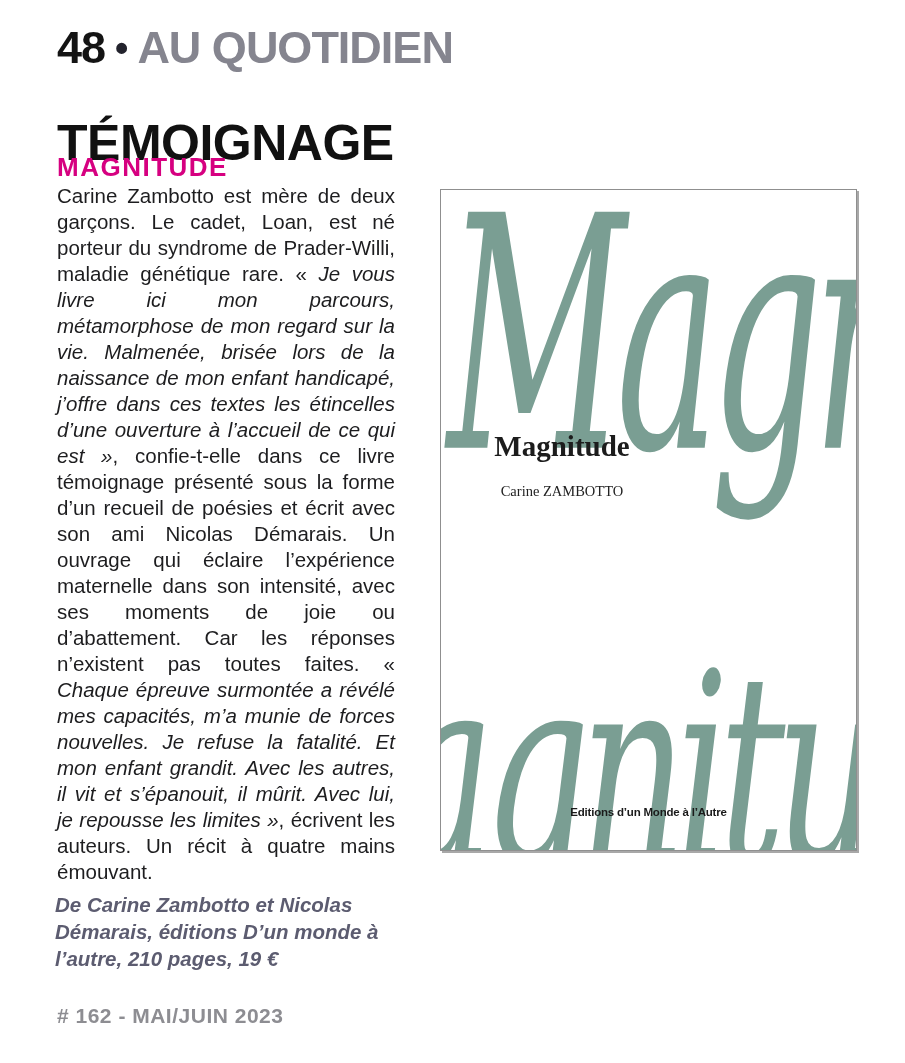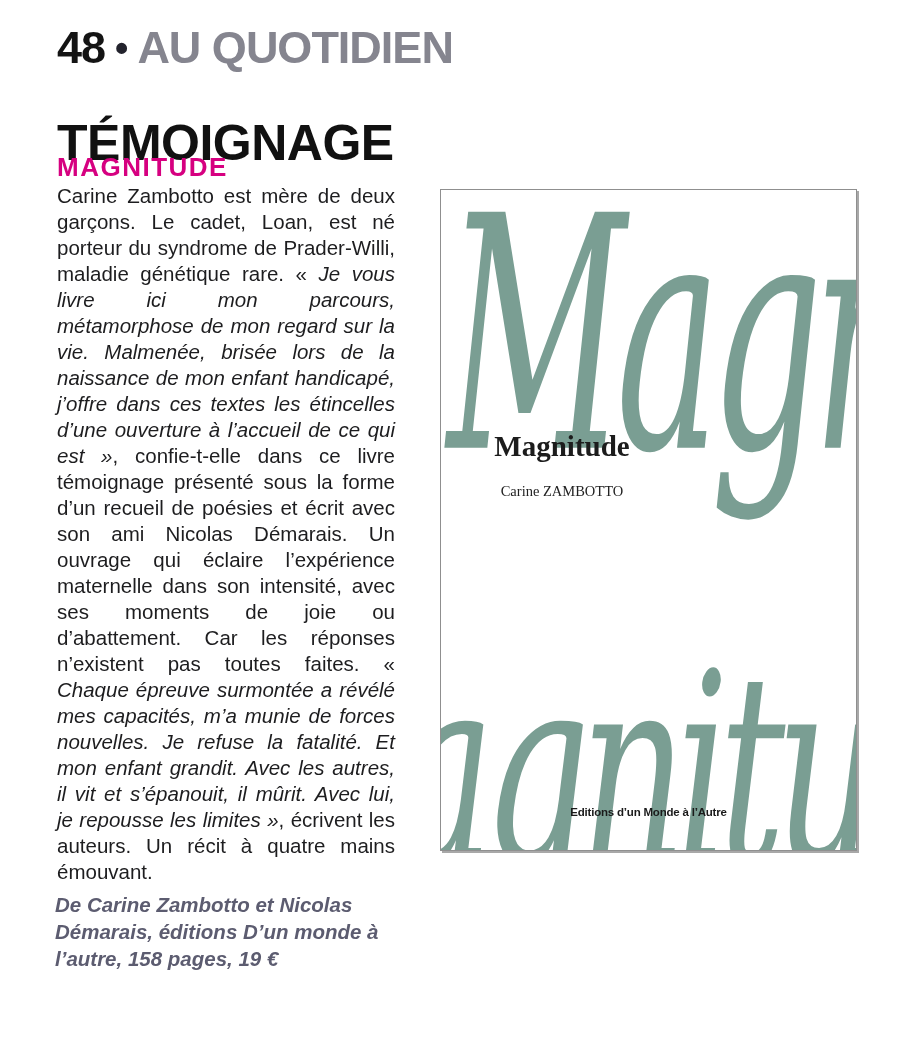--- a/index.html
+++ b/index.html
@@ -85,27 +85,28 @@
 <div class="page">
 
   <header class="hdr">
     <span class="num">48</span><span class="dot">•</span><span class="sec">AU QUOTIDIEN</span>
   </header>
 
   <section>
     <h1 class="cat">TÉMOIGNAGE</h1>
     <h2 class="ttl">MAGNITUDE</h2>
     <p class="body" id="article-body"><span>Carine Zambotto est mère de deux garçons. Le cadet, Loan, est né porteur du syndrome de Prader-Willi, maladie génétique rare. « </span><span class="it">Je vous livre ici mon parcours, métamorphose de mon regard sur la vie. Malmenée, brisée lors de la naissance de mon enfant handicapé, j’offre dans ces textes les étincelles d’une ouverture à l’accueil de ce qui est »</span><span>, confie-t-elle dans ce livre témoignage présenté sous la forme d’un recueil de poésies et écrit avec son ami Nicolas Démarais. Un ouvrage qui éclaire l’expérience maternelle dans son intensité, avec ses moments de joie ou d’abattement. Car les réponses n’existent pas toutes faites. « </span><span class="it">Chaque épreuve surmontée a révélé mes capacités, m’a munie de forces nouvelles. Je refuse la fatalité. Et mon enfant grandit. Avec les autres, il vit et s’épanouit, il mûrit. Avec lui, je repousse les limites »</span><span>, écrivent les auteurs. Un récit à quatre mains émouvant.</span></p>
-    <p class="credit">De Carine Zambotto et Nicolas Démarais, éditions D’un monde à l’autre, 158 pages, 19 €</p>
+    <p class="credit">De Carine Zambotto et Nicolas Démarais, éditions D’un monde à l’autre, 210 pages, 19 €</p>
   </section>
 
   <aside class="cover">
     <div class="script script-top">Magn</div>
     <div class="script script-bottom">agnitu</div>
     <div class="cover-title">Magnitude</div>
     <div class="cover-authors" id="cover-authors">
         <div>Carine ZAMBOTTO</div>
       </div>
     <div class="cover-publisher">Editions d’un Monde à l’Autre</div>
   </aside>
 
+  <footer class="foot"># 162 - MAI/JUIN 2023</footer>
 
 </div>
 
 </body></html>

